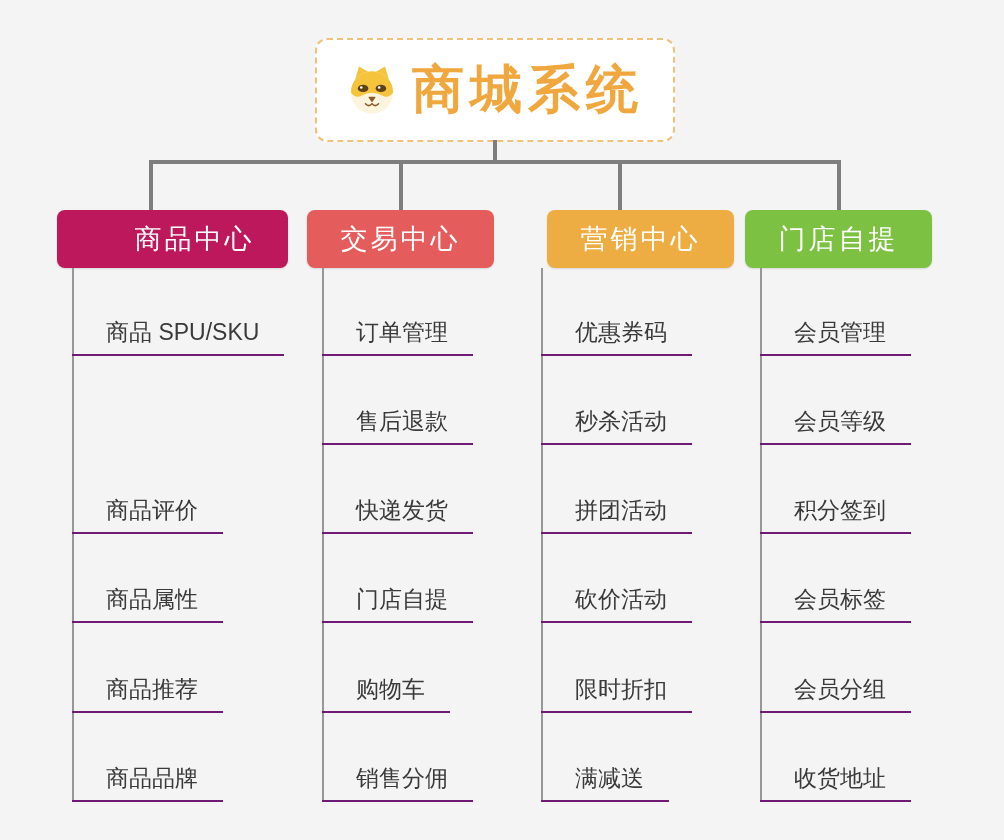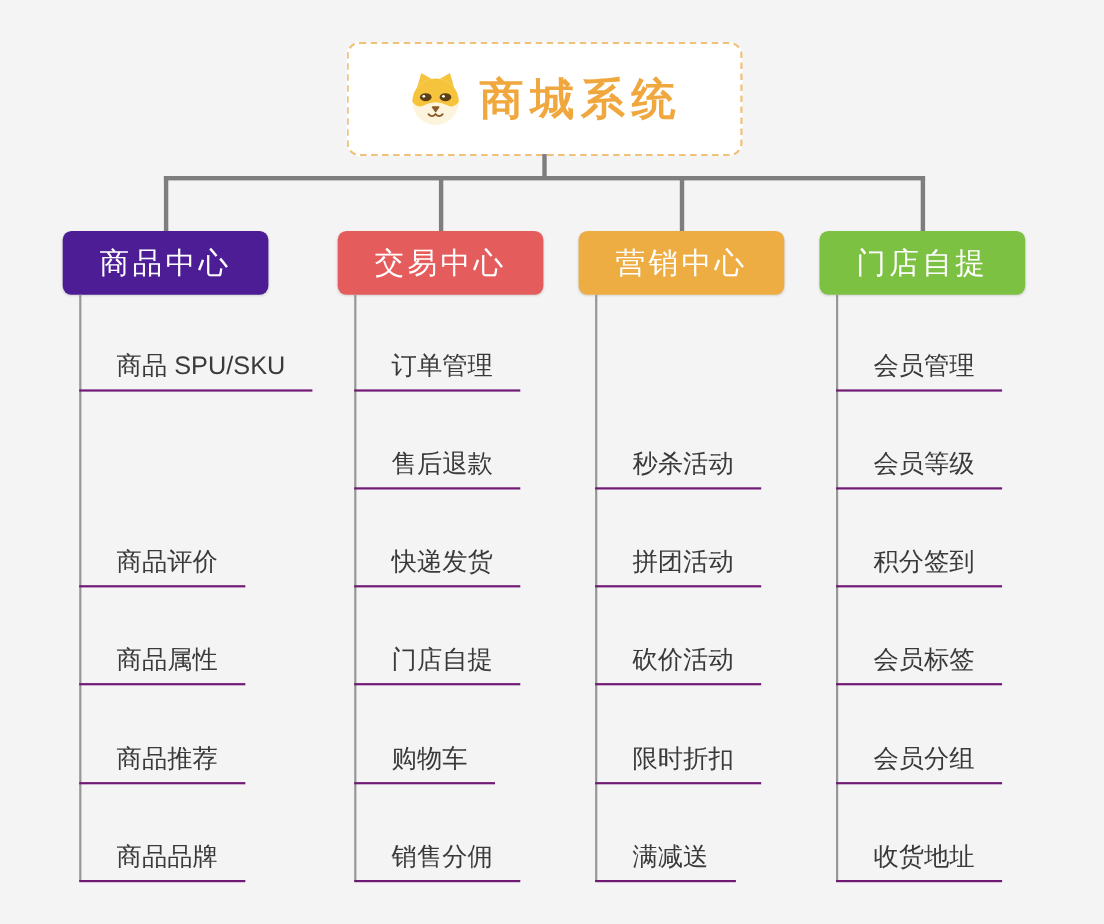--- a/index.html
+++ b/index.html
@@ -16,21 +16,21 @@
   
   .root-node{
     position:absolute;left:315px;top:38px;width:360px;height:104px;
     background:#ffffff;
     border:2px dashed #f2c179;
     border-radius:12px;
     box-sizing:border-box;
     display:flex;align-items:center;justify-content:center;gap:14px;
   }
   .root-title{
-    font-size:40px;font-weight:600;letter-spacing:6px;
+    font-size:52px;font-weight:600;letter-spacing:6px;
     color:#f0a73e;white-space:nowrap;
   }
   .dog-icon{flex:0 0 auto;display:block;}
   
   .line{position:absolute;background:#7e7e7e;}
   .root-stem{left:493px;top:140px;width:4px;height:22px;}
   .bus{left:149px;top:160px;width:692px;height:4px;}
   .drop{width:4px;top:160px;height:50px;}
   .drop-1{left:149px;}
   .drop-2{left:399px;}
@@ -40,21 +40,21 @@
   .branch-box{
     position:absolute;top:210px;width:187px;height:58px;
     border-radius:8px;
     display:flex;align-items:center;justify-content:center;
     color:#ffffff;font-size:27px;font-weight:500;letter-spacing:3px;
     box-shadow:0 1px 2px rgba(0,0,0,0.12);
     white-space:nowrap;
   }
   .bb-1{left:57px;}
   .bb-2{left:307px;}
-  .bb-3{left:526px;}
+  .bb-3{left:547px;}
   .bb-4{left:745px;}
   
   .trunk{
     position:absolute;top:268px;width:2px;height:533px;
     background:#979797;
   }
   .child{
     position:absolute;
     font-size:23px;line-height:28px;color:#3a3a3a;
     padding:0 25px 8px 34px;
@@ -86,39 +86,40 @@
     <span class="root-title">商城系统</span>
   </div>
 
   <div class="line root-stem"></div>
   <div class="line bus"></div>
   <div class="line drop drop-1"></div>
   <div class="line drop drop-2"></div>
   <div class="line drop drop-3"></div>
   <div class="line drop drop-4"></div>
 
-  <div class="branch-box bb-1" style="background-color: #4c1d95;">商品中心</div>
+  <div class="branch-box bb-1" style="background-color: #be185d; padding-left: 44px;">商品中心</div>
   <div class="trunk c1"></div>
   <div class="child c1 r1">商品 SPU/SKU</div>
   <div class="child c1 r3">商品评价</div>
   <div class="child c1 r4">商品属性</div>
   <div class="child c1 r5">商品推荐</div>
   <div class="child c1 r6">商品品牌</div>
 
   <div class="branch-box bb-2" style="background-color: rgb(229, 92, 92);">交易中心</div>
   <div class="trunk c2"></div>
   <div class="child c2 r1">订单管理</div>
   <div class="child c2 r2">售后退款</div>
   <div class="child c2 r3">快递发货</div>
   <div class="child c2 r4">门店自提</div>
   <div class="child c2 r5">购物车</div>
   <div class="child c2 r6">销售分佣</div>
 
   <div class="branch-box bb-3" style="background-color: rgb(238, 173, 67);">营销中心</div>
   <div class="trunk c3"></div>
+  <div class="child c3 r1">优惠券码</div>
   <div class="child c3 r2">秒杀活动</div>
   <div class="child c3 r3">拼团活动</div>
   <div class="child c3 r4">砍价活动</div>
   <div class="child c3 r5">限时折扣</div>
   <div class="child c3 r6">满减送</div>
 
   <div class="branch-box bb-4" style="background-color: rgb(124, 193, 66);">门店自提</div>
   <div class="trunk c4"></div>
   <div class="child c4 r1">会员管理</div>
   <div class="child c4 r2">会员等级</div>

